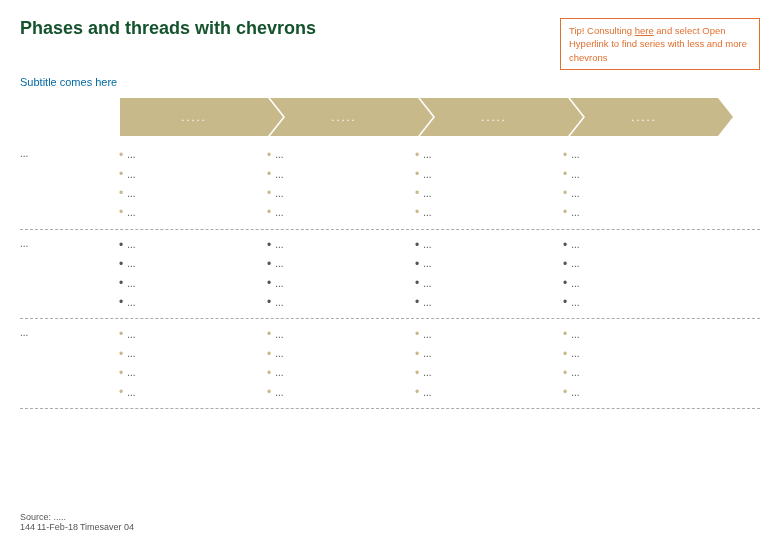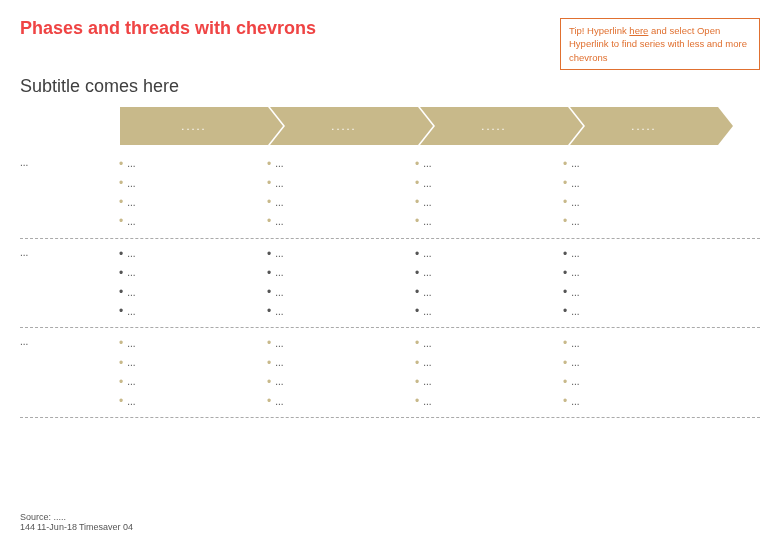--- a/index.html
+++ b/index.html
@@ -25,40 +25,40 @@
     .header {
       display: flex;
       justify-content: space-between;
       align-items: flex-start;
       margin-bottom: 6px;
     }
 
     .title {
       font-size: 18px;
       font-weight: bold;
-      color: #ef4444;
+      color: #14532d;
     }
 
     .tip-box {
       border: 1px solid #e07030;
       padding: 5px 8px;
       max-width: 200px;
       font-size: 9.5px;
       color: #e07030;
       line-height: 1.4;
     }
 
     .tip-box a {
       color: #e07030;
       text-decoration: underline;
     }
 
     .subtitle {
-      font-size: 18px;
-      color: #404040;
+      font-size: 11px;
+      color: #0369a1;
       margin-bottom: 10px;
     }
 
     
     .chevrons-row {
       display: flex;
       align-items: center;
       margin-left: 100px;
       margin-bottom: 8px;
       gap: 0px;
@@ -188,21 +188,21 @@
     }
   </style>
 </head>
 <body>
 
 <div class="page">
 
   <div class="header">
     <div class="title">Phases and threads with chevrons</div>
     <div class="tip-box">
-      <span>Tip! Hyperlink </span><a href="#">here</a><span> and select Open Hyperlink to find series with less and more chevrons</span>
+      <span>Tip! Consulting </span><a href="#">here</a><span> and select Open Hyperlink to find series with less and more chevrons</span>
     </div>
   </div>
 
   <div class="subtitle">Subtitle comes here</div>
 
   <div class="chevrons-row">
     <div class="chevron">
       <span>.....</span>
     </div>
     <div class="chevron">
@@ -421,19 +421,19 @@
   </div>
 
   <div class="footer">
     <div class="footer-left">
       <div>
         <span>Source:</span>
         <span>.....</span>
       </div>
       <div class="footer-meta">
         <span>144</span>
-        <span>11-Jun-18</span>
+        <span>11-Feb-18</span>
         <span>Timesaver 04</span>
       </div>
     </div>
   </div>
 
 </div>
 
 </body></html>

